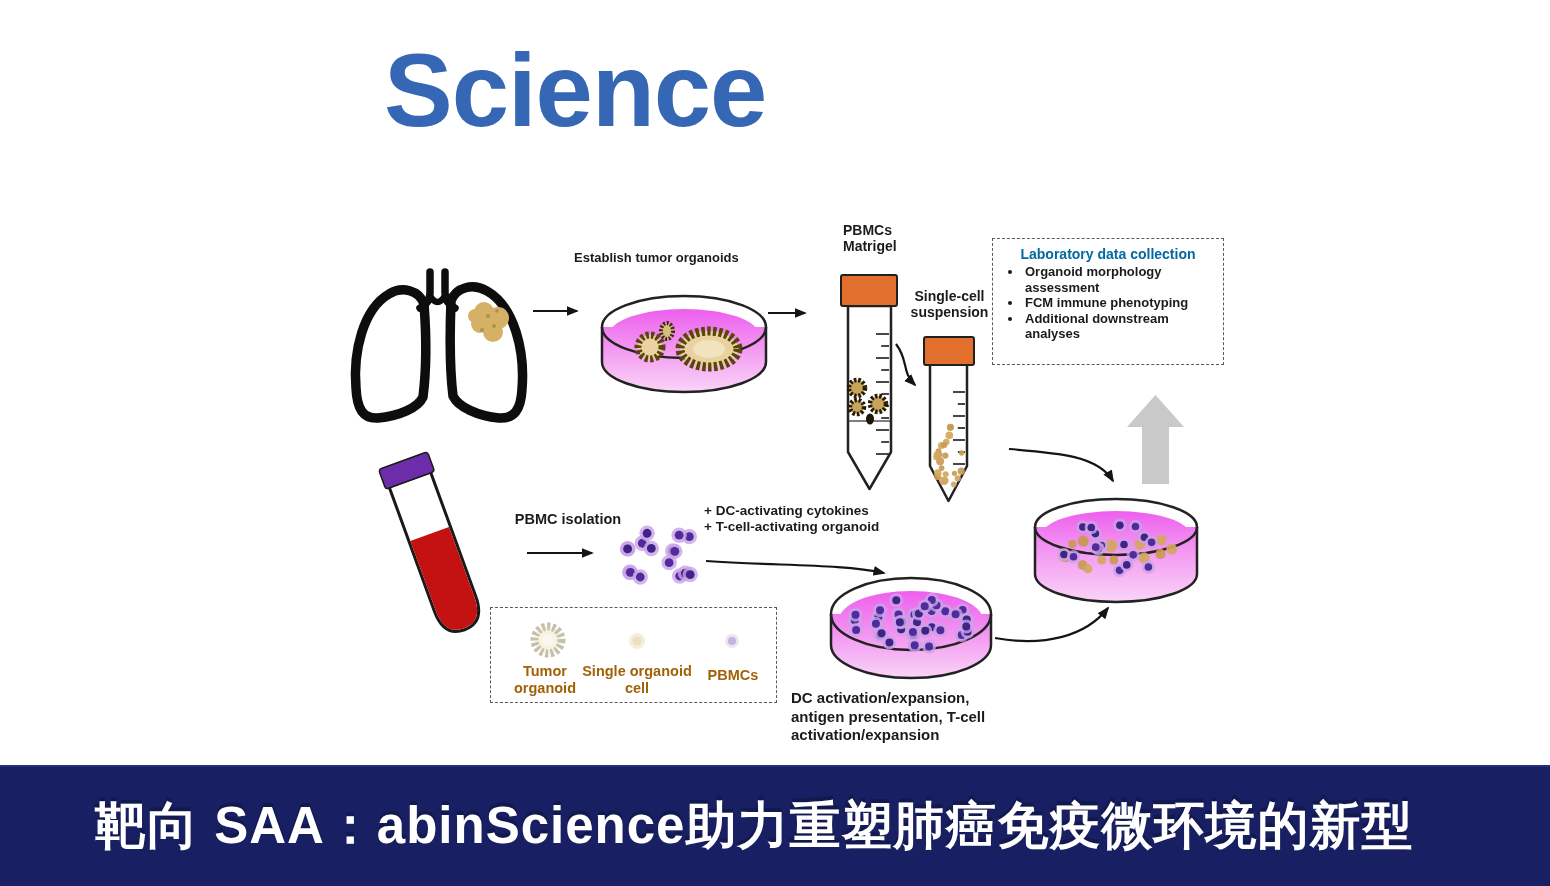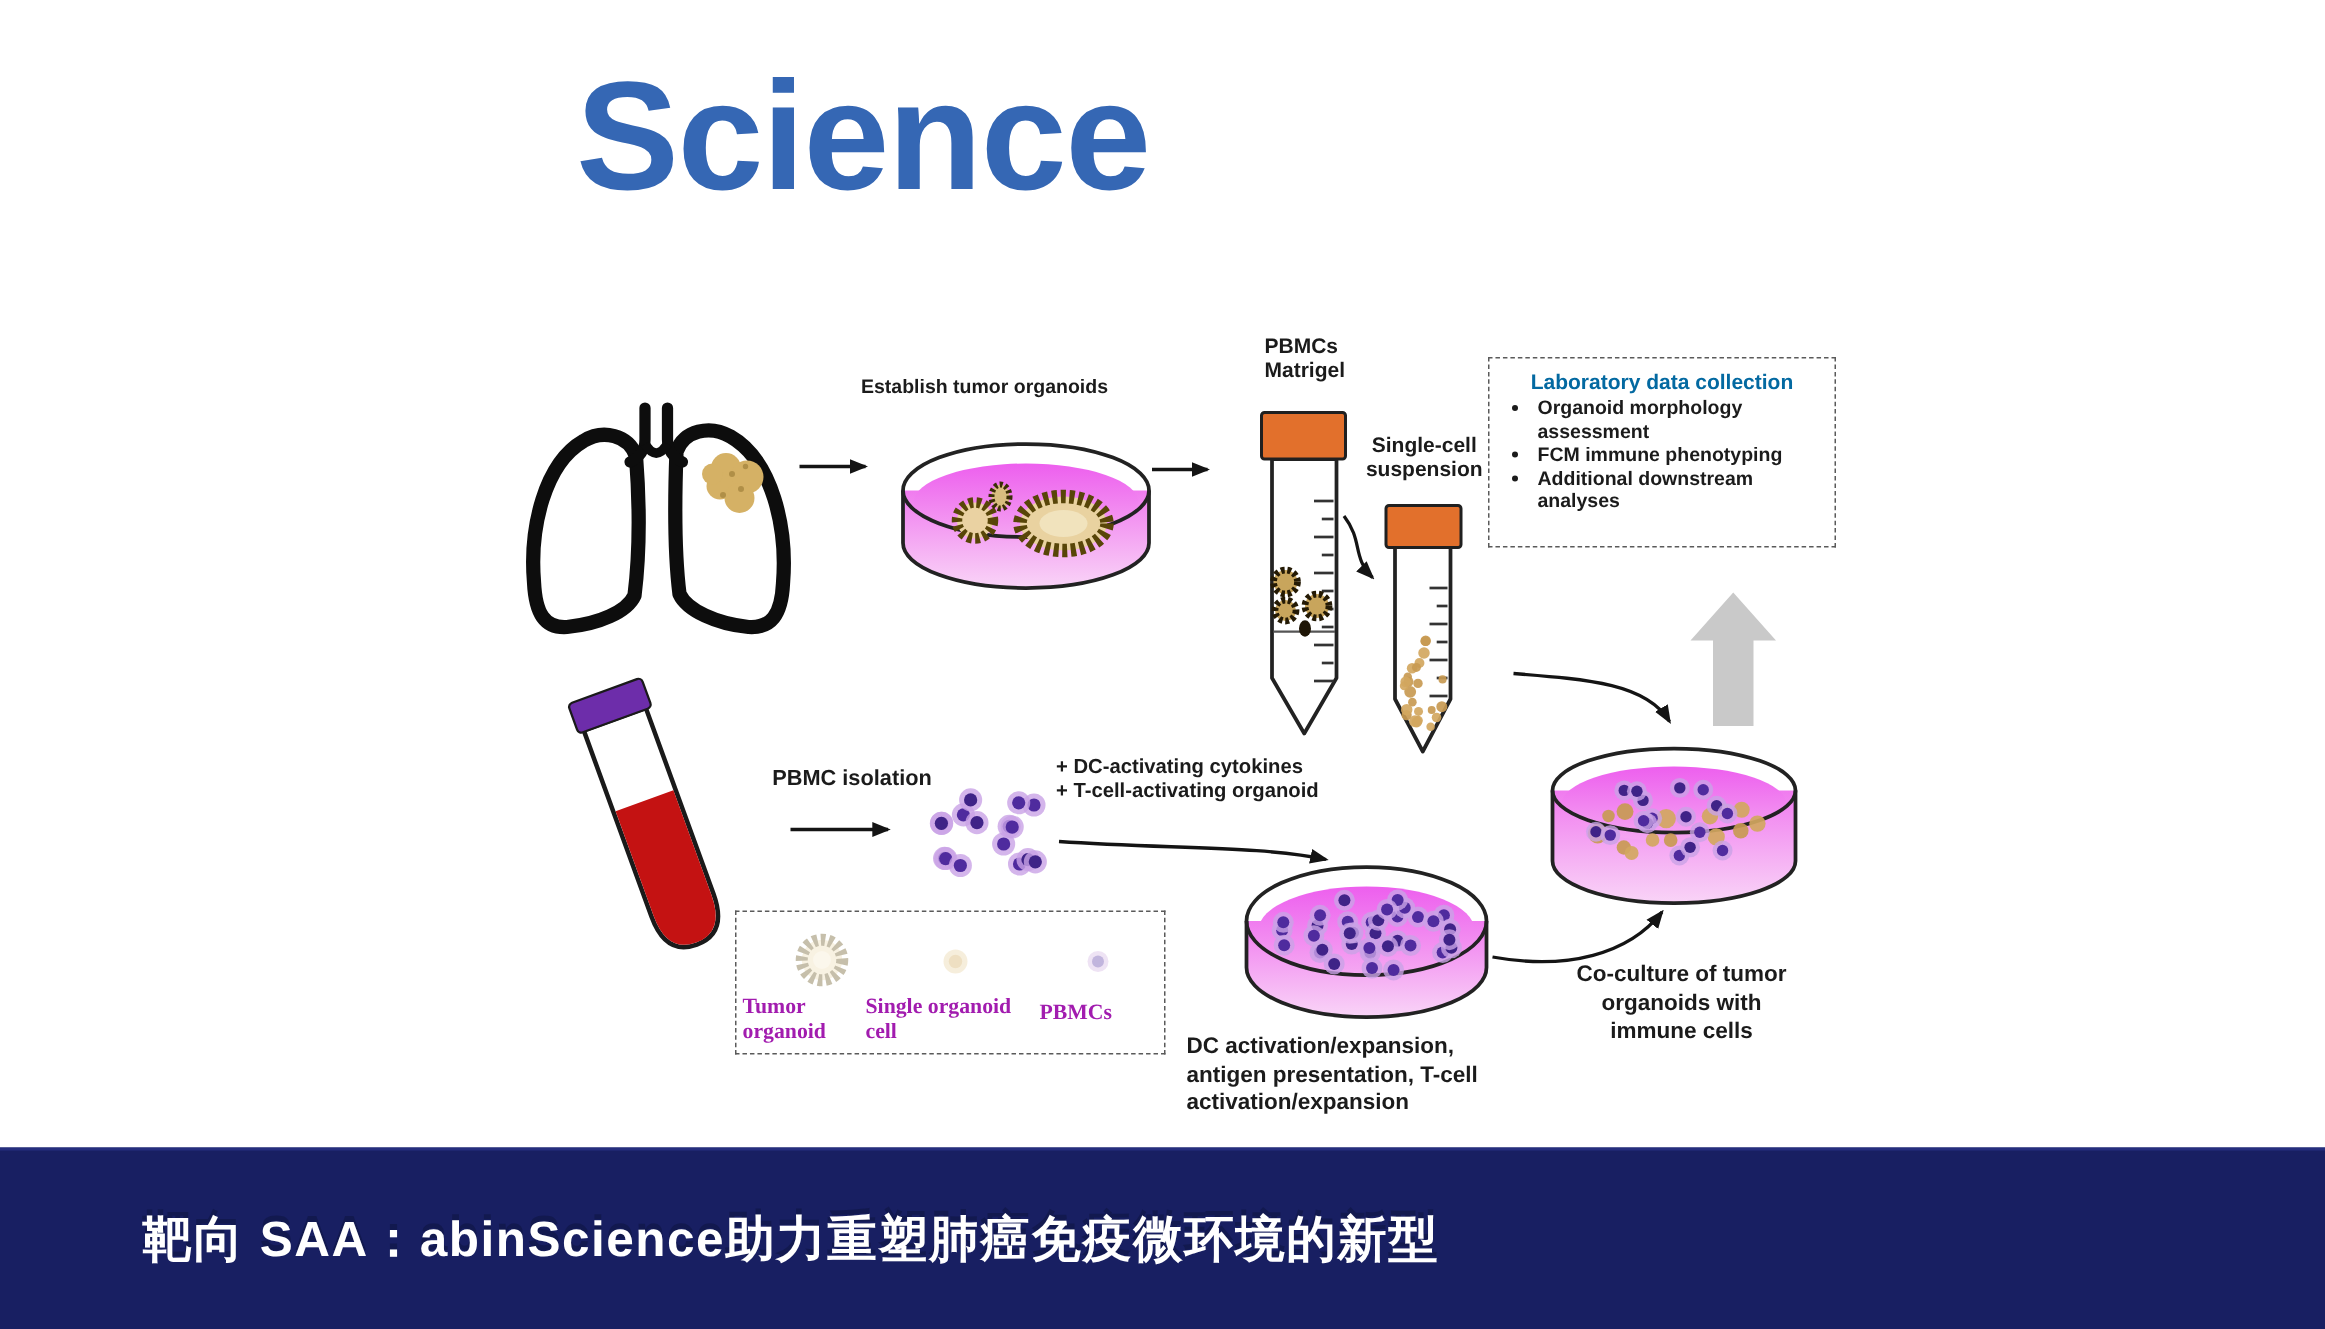--- a/index.html
+++ b/index.html
@@ -28,30 +28,30 @@
   .lbl-dc{left:791px;top:689px;width:250px;text-align:left;font-size:15px;line-height:18.5px;}
   .lbl-coculture{left:1029px;top:640px;width:184px;text-align:center;font-size:15px;line-height:19px;}
 
   
   .dash-box{position:absolute;border:1.6px dashed #5a5a5a;background:rgba(255,255,255,.65);box-sizing:border-box;}
   .lab-box{left:992px;top:238px;width:232px;height:127px;padding:7px 10px 0 10px;}
   .lab-title{font-size:14px;font-weight:700;color:#0369a1;text-align:center;margin:0 0 2px 0;}
   .lab-list{margin:0;padding:0 0 0 20px;font-size:13px;line-height:15.5px;color:#1b1b1b;font-weight:600;}
   .lab-list li{margin:0;padding-left:2px;}
   .legend-box{left:490px;top:607px;width:287px;height:96px;}
-  .legend-label{position:absolute;text-align:left;font-size:14.5px;line-height:16.5px;color:#a21caf;font-weight:600;font-family:Liberation Serif, serif;}
+  .legend-label{position:absolute;text-align:center;font-size:14.5px;line-height:16.5px;color:#a16207;font-weight:600;}
   .legend-l1{left:495px;top:663px;width:100px;}
   .legend-l2{left:577px;top:663px;width:120px;}
   .legend-l3{left:693px;top:667px;width:80px;}
 
   
   .banner{position:absolute;left:0;top:765px;width:1550px;height:121px;
     background:var(--banner-bg,#181f62);display:flex;align-items:center;
     border-top:2px solid #252e7e;box-sizing:border-box;}
-  .banner-title{color:var(--banner-text,#ffffff);font-size:33px;font-weight:800;
+  .banner-title{color:var(--banner-text,#ffffff);font-size:51px;font-weight:800;
     padding-left:95px;letter-spacing:1px;white-space:nowrap;
     text-shadow:0 -4px 0 rgba(10,13,45,.35);}
 
   svg{position:absolute;inset:0;}
 </style>
 </head>
 <body>
 
 <div class="canvas">
 
@@ -387,25 +387,20 @@
     <span class="ln">+ DC-activating cytokines</span>
     <span class="ln">+ T-cell-activating organoid</span>
   </div>
 
   <div class="lbl lbl-dc">
     <span class="ln">DC activation/expansion,</span>
     <span class="ln">antigen presentation, T-cell</span>
     <span class="ln">activation/expansion</span>
   </div>
 
-  <div class="lbl lbl-coculture">
-    <span class="ln">Co-culture of tumor</span>
-    <span class="ln">organoids with</span>
-    <span class="ln">immune cells</span>
-  </div>
 
   <div class="dash-box lab-box">
     <div class="lab-title">Laboratory data collection</div>
     <ul class="lab-list">
       <li>Organoid morphology assessment</li>
       <li>FCM immune phenotyping</li>
       <li>Additional downstream analyses</li>
     </ul>
   </div>
 

